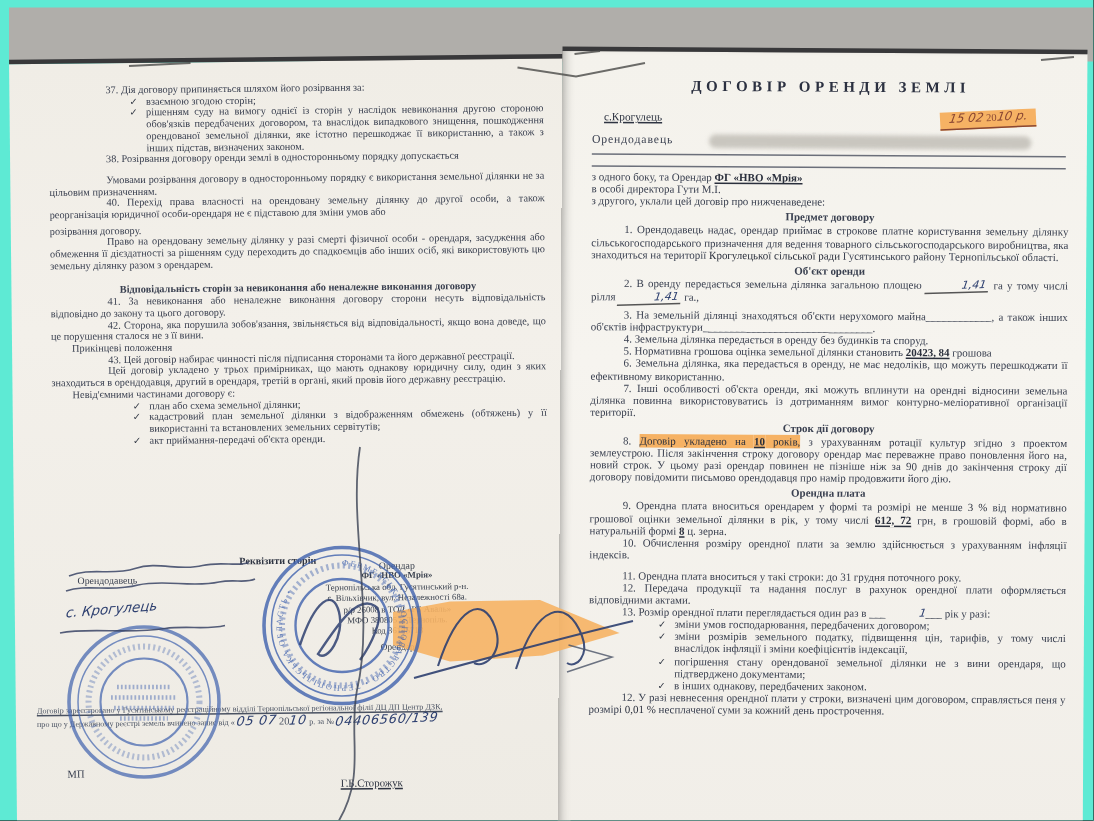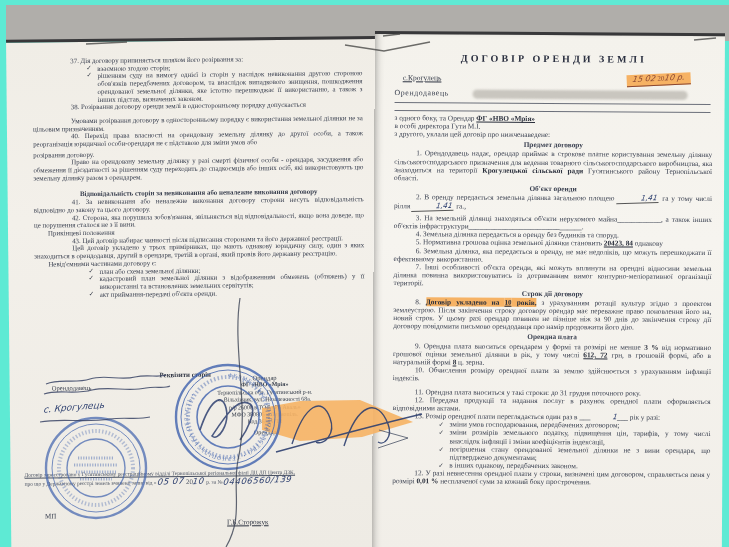--- a/index.html
+++ b/index.html
@@ -21,21 +21,21 @@
   .p{margin:0;text-indent:38px;}
   .pr-body .p{text-indent:22px;}
   .p0{margin:0;text-indent:0;}
   .item{margin:0 0 0 56px;text-indent:0;position:relative;padding-left:9px;text-align:justify;}
   .pr-body .item{margin-left:48px;}
   .item .chk{position:absolute;left:-2px;top:0;font-family:"DejaVu Sans",sans-serif;
     font-size:6.5px;color:#2f3542;}
   .h{margin:2px 0 1px;text-align:center;font-weight:bold;text-indent:0;}
   .gap{height:6px;}
   .gap-s{height:3px;}
-  .b{font-weight:bold;color:#2a2f3c;}
+  .b{font-weight:normal;color:#2a2f3c;}
   .bu{font-weight:bold;text-decoration:underline;color:#2a2f3c;}
   .hl{background:#f6b264;}
   .hw{font-family:"DejaVu Sans",sans-serif;font-style:italic;color:#2e4070;
       display:inline-block;transform:skewX(-10deg) rotate(-2deg);}
   .hw-red{color:#8a4733;}
   .title{font-size:10px;letter-spacing:3px;font-weight:bold;text-align:center;
          color:#2b3040;margin:6px 0 10px;}
   .row{position:relative;height:16px;}
   .place{position:absolute;left:8px;top:2px;font-weight:normal;font-size:7.5px;
          text-decoration:underline;color:#2e3442;}
@@ -156,21 +156,21 @@
       <p class="p0"><span>з одного боку,   та  Орендар  </span><span class="bu">ФГ «НВО «Мрія»</span></p>
       <p class="p0">в особі директора Гути М.І.</p>
       <p class="p0">з другого, уклали цей договір про нижченаведене:</p>
       <p class="h">Предмет договору</p>
       <p class="p"><span>1. Орендодавець надає, орендар приймає в строкове платне користування земельну ділянку сільськогосподарського призначення   для ведення товарного сільськогосподарського  виробництва, яка знаходиться на території </span><span class="b">Крогулецької сільської ради</span><span> Гусятинського району  Тернопільської області.</span></p>
       <p class="h">Об'єкт оренди</p>
       <p class="p"><span>2. В оренду передається земельна ділянка загальною площею </span><span class="hw hwline">1,41</span><span> га у тому числі рілля </span><span class="hw hwline">1,41</span><span> га.,</span></p>
       <div class="gap-s"></div>
       <p class="p">3. На земельній ділянці знаходяться об'єкти нерухомого майна____________, а також інших об'єктів інфраструктури_______________________________.</p>
       <p class="p">4. Земельна ділянка передається в  оренду без будинків та споруд.</p>
-      <p class="p"><span>5. Нормативна грошова оцінка земельної ділянки становить </span><span class="bu">20423, 84</span><span> однакову</span></p>
+      <p class="p"><span>5. Нормативна грошова оцінка земельної ділянки становить </span><span class="bu">20423, 84</span><span> грошова</span></p>
       <p class="p">6. Земельна ділянка, яка передається в оренду, не має недоліків, що можуть перешкоджати її ефективному використанню.</p>
       <p class="p">7. Інші особливості  об'єкта  оренди, які можуть вплинути на орендні  відносини земельна  ділянка  повинна  використовуватись  із  дотриманням  вимог  контурно-меліоративної організації території.</p>
       <p class="h">Строк дії договору</p>
       <p class="p"><span>8. </span><span class="hl b">Договір укладено на </span><span class="hl bu">10</span><span class="hl b"> років,</span><span> з урахуванням ротації культур згідно з проектом землеустрою.  Після  закінчення   строку  договору  орендар  має  переважне  право поновлення його на, новий строк. У цьому разі орендар повинен не пізніше ніж за 90 днів до  закінчення  строку  дії  договору  повідомити  письмово  орендодавця  про  намір продовжити його дію.</span></p>
       <p class="h">Орендна плата</p>
       <p class="p"><span>9. Орендна плата вноситься орендарем у формі та розмірі не менше </span><span class="b">3 %</span><span> від нормативно грошової оцінки земельної ділянки в рік, у тому числі </span><span class="bu">612, 72</span><span> грн, в грошовій формі, або в натуральній формі </span><span class="bu">8</span><span> ц. зерна.</span></p>
       <p class="p">10.  Обчислення  розміру  орендної  плати  за  землю  здійснюється  з урахуванням інфляції індексів.</p>
       <div class="gap"></div>
       <p class="p">11. Орендна плата вноситься у такі строки: до 31 грудня поточного року.</p>
       <p class="p">12. Передача продукції та надання послуг в рахунок орендної плати оформляється відповідними актами.</p>
@@ -184,21 +184,21 @@
         <span>зміни розмірів земельного податку, підвищення цін, тарифів, у тому числі внаслідок інфляції і зміни коефіцієнтів індексації,</span>
       </div>
       <div class="item">
         <span class="chk">✓</span>
         <span>погіршення стану орендованої земельної ділянки не з вини орендаря, що підтверджено документами;</span>
       </div>
       <div class="item">
         <span class="chk">✓</span>
         <span>в інших однакову, передбачених законом.</span>
       </div>
-      <p class="p"><span>12. У разі невнесення орендної плати у строки, визначені цим договором, справляється пеня у розмірі </span><span class="b">0,01 %</span><span> несплаченої суми за кожний боку прострочення.</span></p>
+      <p class="p"><span>12. У разі невнесення орендної плати у строки, визначені цим договором, справляється пеня у розмірі </span><span class="b">0,01 %</span><span> несплаченої суми за кожний день прострочення.</span></p>
     </div>
   </div>
 
   <svg class="overlay" width="729" height="547" viewBox="0 0 729 547">
 
     <polygon points="262,408 300,401 360,400 413,422 362,437 300,441 262,430" fill="#f6b264" opacity="0.9"></polygon>
 
     <g stroke="#3f62ae" fill="none" opacity="0.8">
       <circle cx="228" cy="417" r="52" stroke-width="2.4"></circle>
       <circle cx="228" cy="417" r="47" stroke-width="1"></circle>

